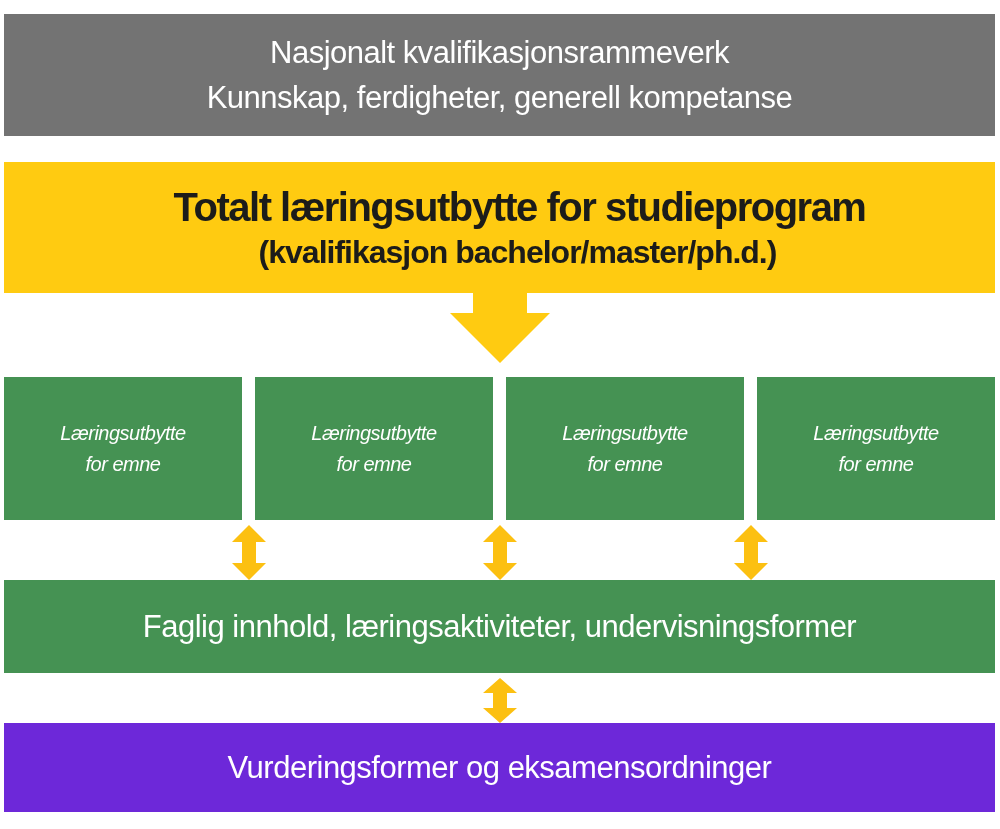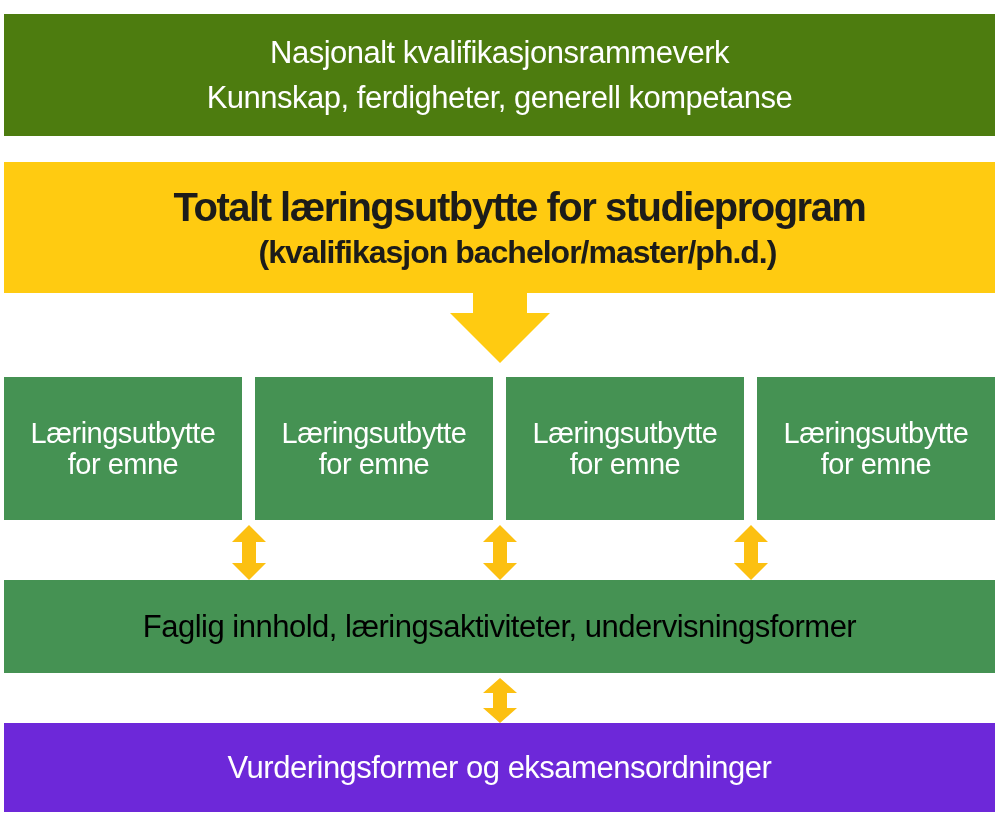--- a/index.html
+++ b/index.html
@@ -56,24 +56,25 @@
     top: 377px;
     width: 238px;
     height: 143px;
     display: flex;
     flex-direction: column;
     align-items: center;
     justify-content: center;
     text-align: center;
   }
   .course-box .box-line {
-    font-size: 29px;
+    font-size: 20px;
     line-height: 31px;
     letter-spacing: -0.5px;
     white-space: nowrap;
+    font-style: italic;
   }
   .course-box-1 { left: 4px; }
   .course-box-2 { left: 255px; }
   .course-box-3 { left: 506px; }
   .course-box-4 { left: 757px; }
 
   .arrow {
     position: absolute;
     display: block;
   }
@@ -82,21 +83,21 @@
   .link-arrow-1 { left: 232px; }
   .link-arrow-2 { left: 483px; }
   .link-arrow-3 { left: 734px; }
   .mid-arrow    { left: 483px; top: 678px; width: 34px; height: 45px; }
 </style>
 </head>
 <body>
 
 <div class="canvas" style="background-color: rgb(255, 255, 255);">
 
-  <div class="band band-framework" style="background-color: #4d7c0f;">
+  <div class="band band-framework" style="background-color: #737373;">
     <div class="green-line" style="color: rgb(255, 255, 255);">Nasjonalt kvalifikasjonsrammeverk</div>
     <div class="green-line" style="color: rgb(255, 255, 255);">Kunnskap, ferdigheter, generell kompetanse</div>
   </div>
 
   <div class="band band-program" style="background-color: rgb(255, 203, 17);">
     <div class="program-title" style="color: rgb(28, 28, 26); margin-left: 40px;">Totalt læringsutbytte for studieprogram</div>
     <div class="program-subtitle" style="color: rgb(28, 28, 26); margin-left: 36px;">(kvalifikasjon bachelor/master/ph.d.)</div>
   </div>
 
   <svg class="arrow down-arrow" viewBox="0 0 120 71" xmlns="http://www.w3.org/2000/svg" aria-hidden="true">
@@ -124,21 +125,21 @@
     <polygon points="17,0 34,17 24,17 24,38 34,38 17,55 0,38 10,38 10,17 0,17" fill="#fcc011"></polygon>
   </svg>
   <svg class="arrow link-arrow link-arrow-2" viewBox="0 0 34 55" xmlns="http://www.w3.org/2000/svg" aria-hidden="true">
     <polygon points="17,0 34,17 24,17 24,38 34,38 17,55 0,38 10,38 10,17 0,17" fill="#fcc011"></polygon>
   </svg>
   <svg class="arrow link-arrow link-arrow-3" viewBox="0 0 34 55" xmlns="http://www.w3.org/2000/svg" aria-hidden="true">
     <polygon points="17,0 34,17 24,17 24,38 34,38 17,55 0,38 10,38 10,17 0,17" fill="#fcc011"></polygon>
   </svg>
 
   <div class="band band-content" style="background-color: rgb(69, 146, 83);">
-    <div class="green-line" style="color: #000000;">Faglig innhold, læringsaktiviteter, undervisningsformer</div>
+    <div class="green-line" style="color: #ffffff;">Faglig innhold, læringsaktiviteter, undervisningsformer</div>
   </div>
 
   <svg class="arrow mid-arrow" viewBox="0 0 34 45" xmlns="http://www.w3.org/2000/svg" aria-hidden="true">
     <polygon points="17,0 34,15 24,15 24,30 34,30 17,45 0,30 10,30 10,15 0,15" fill="#fcc011"></polygon>
   </svg>
 
   <div class="band band-assessment" style="background-color: #6d28d9;">
     <div class="green-line" style="color: rgb(255, 255, 255);">Vurderingsformer og eksamensordninger</div>
   </div>
 

